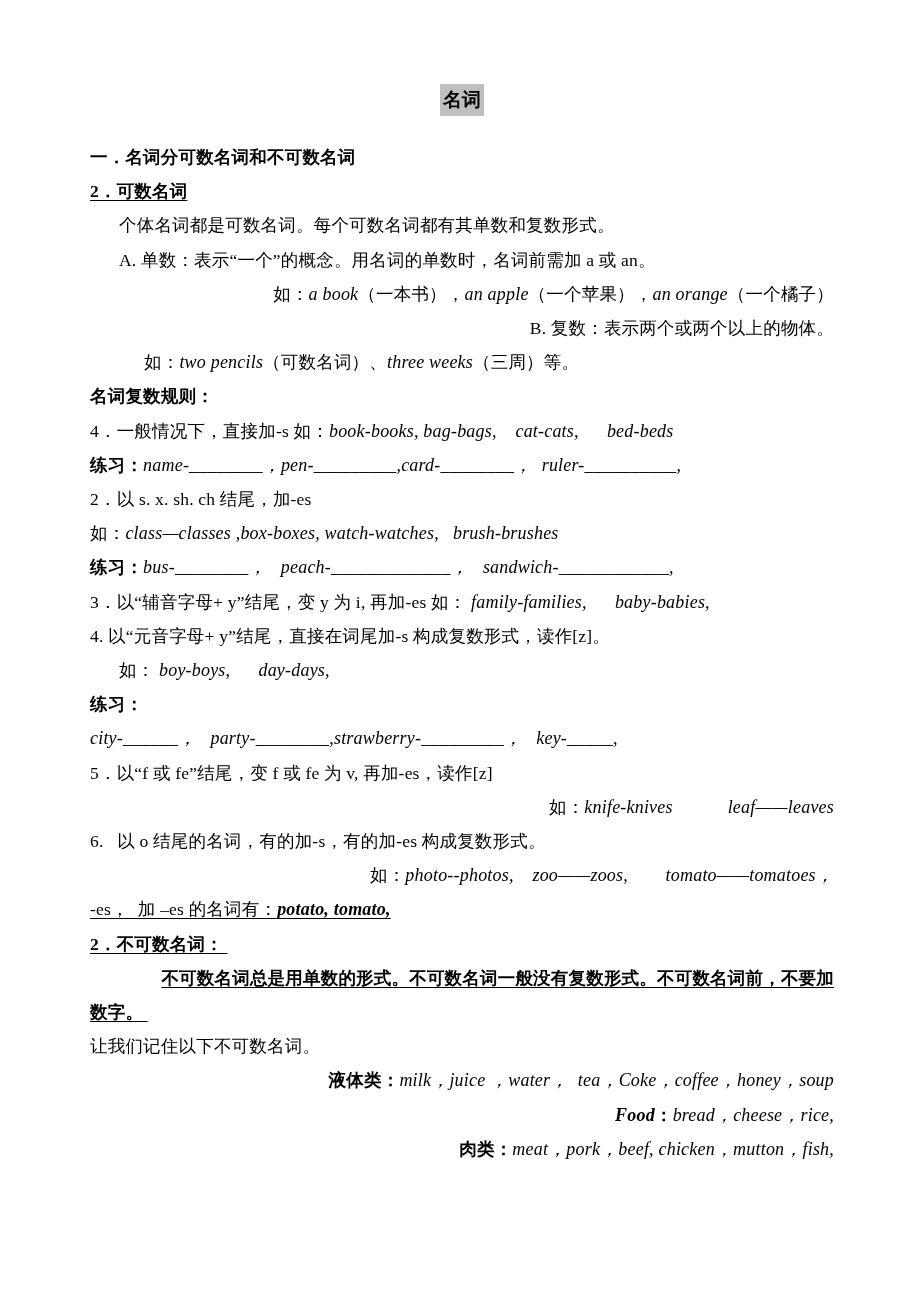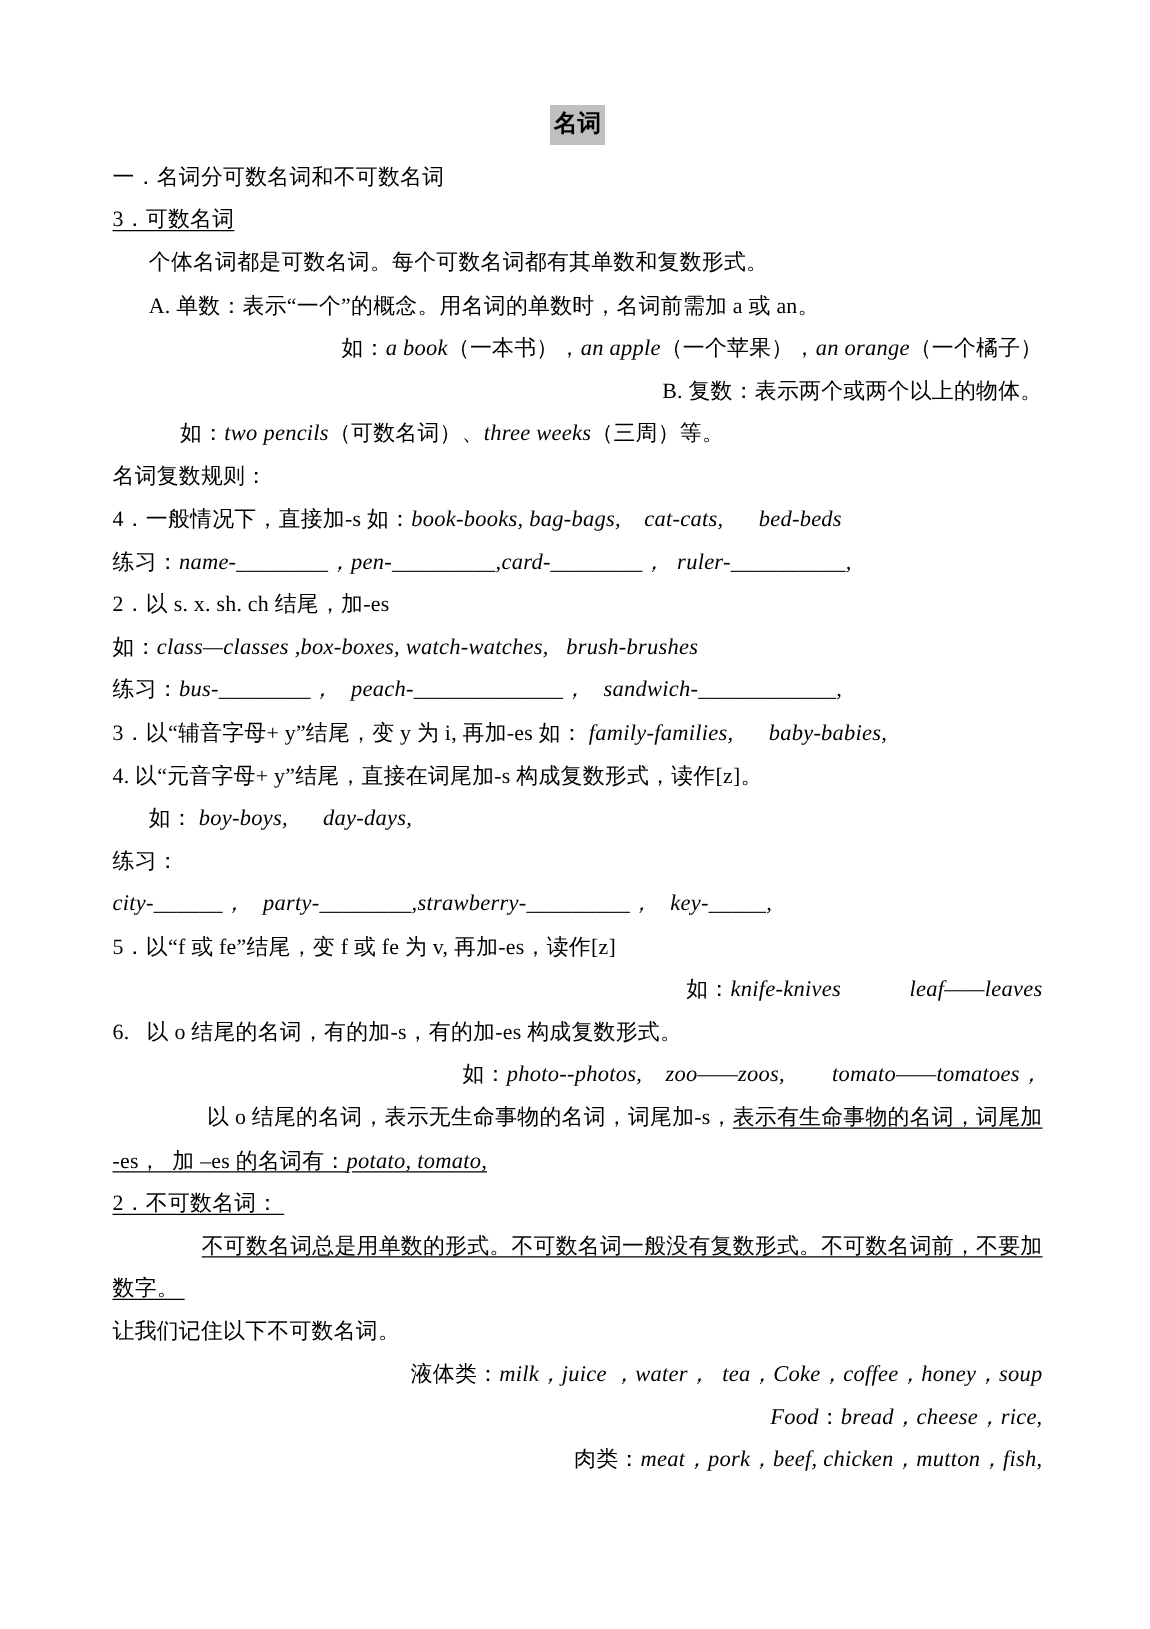--- a/index.html
+++ b/index.html
@@ -15,74 +15,73 @@
     font-family: "Liberation Serif", "DejaVu Serif", serif;
   }
   .doc {
     padding: 84px 86px 0 90px;
     box-sizing: border-box;
     width: 920px;
   }
   .title-row {
     text-align: center;
     line-height: 30px;
-    margin-bottom: 8px;
+    margin-bottom: 24px;
   }
   .title {
     display: inline-block;
     background: #bfbfbf;
     font-weight: bold;
     font-size: 19px;
     padding: 1px 3px;
   }
   .line {
     font-size: 17.5px;
     line-height: 34.2px;
     white-space: pre-wrap;
     letter-spacing: 0.2px;
   }
   .ind0 { margin-left: 0; }
   .ind1 { margin-left: 29px; }
   .ind2 { margin-left: 38px; text-align: right; }
   .ind3 { margin-left: 54px; }
-  .b { font-weight: normal; }
+  .b { font-weight: bold; }
   .i { font-style: italic; font-size: 18px; }
   .u { text-decoration: underline; text-underline-offset: 3px; }
 </style>
 </head>
 <body>
 
 <div class="doc">
   <div class="title-row">
     <span class="title">名词</span>
   </div>
   <div>
       <div class="line ind0"><span class="b">一．名词分可数名词和不可数名词</span></div>
-      <div class="line ind0"><span class="b u">3．可数名词</span></div>
+      <div class="line ind0"><span class="b u">2．可数名词</span></div>
       <div class="line ind1"><span>个体名词都是可数名词。每个可数名词都有其单数和复数形式。</span></div>
       <div class="line ind1"><span>A. 单数：表示“一个”的概念。用名词的单数时，名词前需加 a 或 an。</span></div>
       <div class="line ind2"><span>如：</span><span class="i">a book</span><span>（一本书），</span><span class="i">an apple</span><span>（一个苹果），</span><span class="i">an orange</span><span>（一个橘子）</span></div>
       <div class="line ind2"><span>B. 复数：表示两个或两个以上的物体。</span></div>
       <div class="line ind3"><span>如：</span><span class="i">two pencils</span><span>（可数名词）、</span><span class="i">three weeks</span><span>（三周）等。</span></div>
       <div class="line ind0"><span class="b">名词复数规则：</span></div>
       <div class="line ind0"><span>4．一般情况下，直接加-s 如：</span><span class="i">book-books, bag-bags,    cat-cats,      bed-beds</span></div>
       <div class="line ind0"><span class="b">练习：</span><span class="i">name-________，pen-_________,card-________，  ruler-__________,</span></div>
       <div class="line ind0"><span>2．以 s. x. sh. ch 结尾，加-es</span></div>
       <div class="line ind0"><span>如：</span><span class="i">class—classes ,box-boxes, watch-watches,   brush-brushes</span></div>
       <div class="line ind0"><span class="b">练习：</span><span class="i">bus-________，   peach-_____________，   sandwich-____________,</span></div>
       <div class="line ind0"><span>3．以“辅音字母+ y”结尾，变 y 为 i, 再加-es 如： </span><span class="i">family-families,      baby-babies,</span></div>
       <div class="line ind0"><span>4. 以“元音字母+ y”结尾，直接在词尾加-s 构成复数形式，读作[z]。</span></div>
       <div class="line ind1"><span>如： </span><span class="i">boy-boys,      day-days,</span></div>
       <div class="line ind0"><span class="b">练习：</span></div>
       <div class="line ind0"><span class="i">city-______，   party-________,strawberry-_________，   key-_____,</span></div>
       <div class="line ind0"><span>5．以“f 或 fe”结尾，变 f 或 fe 为 v, 再加-es，读作[z]</span></div>
       <div class="line ind2"><span>如：</span><span class="i">knife-knives</span><span>            </span><span class="i">leaf——leaves</span></div>
       <div class="line ind0"><span>6.   以 o 结尾的名词，有的加-s，有的加-es 构成复数形式。</span></div>
       <div class="line ind2"><span>如：</span><span class="i">photo--photos,    zoo——zoos,        tomato——tomatoes，</span></div>
-      <div class="line ind2"><span>以 o 结尾的名词，表示无生命事物的名词，词尾加-s，</span><span class="u">表示有生命事物的名词，词尾加</span></div>
       <div class="line ind0"><span class="u">-es，  加 –es 的名词有：</span><span class="b i u">potato, tomato,</span></div>
       <div class="line ind0"><span class="b u">2．不可数名词： </span></div>
       <div class="line ind2"><span class="b u">不可数名词总是用单数的形式。不可数名词一般没有复数形式。不可数名词前，不要加</span></div>
       <div class="line ind0"><span class="b u">数字。 </span></div>
       <div class="line ind0"><span>让我们记住以下不可数名词。</span></div>
       <div class="line ind2"><span class="b">液体类：</span><span class="i">milk，juice ，water，  tea，Coke，coffee，honey，soup</span></div>
       <div class="line ind2"><span class="b i">Food</span><span class="b">：</span><span class="i">bread，cheese，rice,</span></div>
       <div class="line ind2"><span class="b">肉类：</span><span class="i">meat，pork，beef, chicken，mutton，fish,</span></div>
     </div>
 </div>

